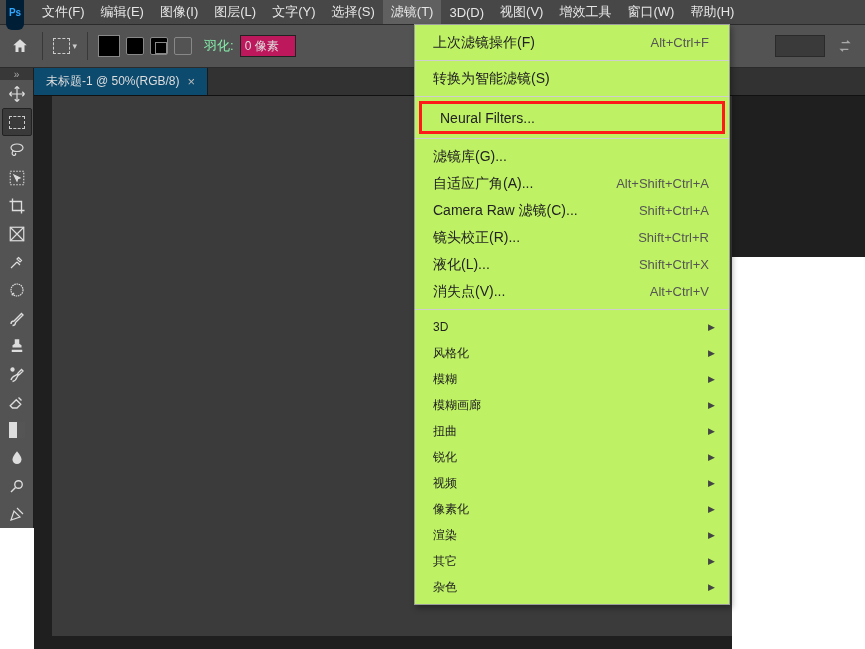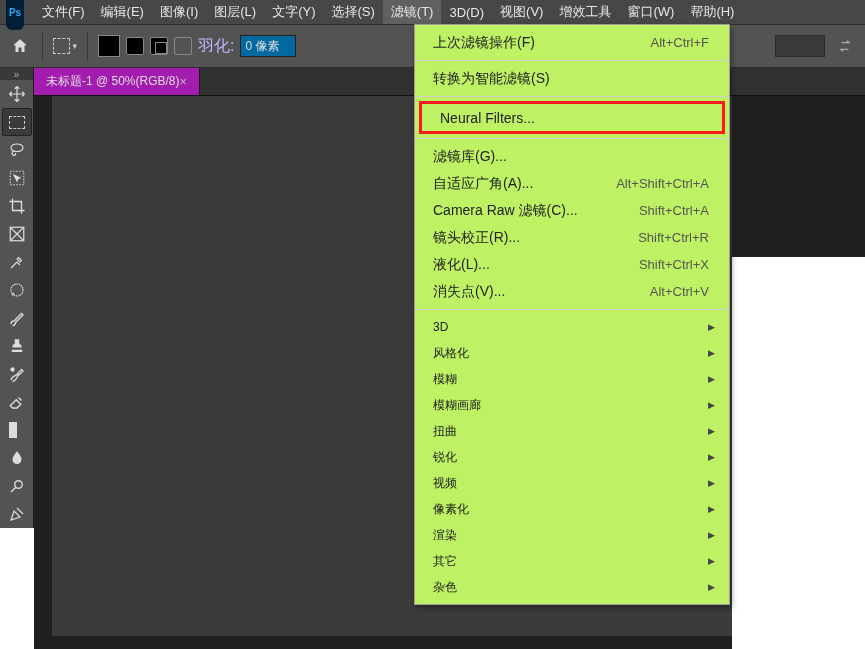--- a/index.html
+++ b/index.html
@@ -18,38 +18,38 @@
   .vdiv { width: 1px; height: 28px; background: #383838; margin: 0 4px; }
 
   .marquee-rect { width: 20px; height: 16px; border: 1px dashed #ccc; display: inline-block; }
   .swatches { display: flex; align-items: center; gap: 6px; }
   .big-swatch { width: 22px; height: 22px; background: #000; border: 1px solid #888; }
   .swatch-mode { width: 18px; height: 18px; background: #000; border: 1px solid #888; border-radius: 2px; }
   .swatch-mode2 { width: 18px; height: 18px; border: 1px solid #888; border-radius: 2px; position: relative; background: #000; }
   .swatch-mode2::after { content: ""; position: absolute; right: 0; bottom: 0; width: 10px; height: 10px; background: #000; border: 1px solid #888; }
   .swatch-outline { width: 18px; height: 18px; border: 1px solid #888; border-radius: 2px; }
 
-  .feather-label { color: #c4b5fd; font-size: 16px; }
-  .feather-input { background: #0369a1; border: 1px solid #222; color: #ddd; width: 56px; height: 22px; padding: 0 4px; font-size: 12px; }
+  .feather-label { color: #86efac; font-size: 13px; margin-left: 6px; }
+  .feather-input { background: #be185d; border: 1px solid #222; color: #ddd; width: 56px; height: 22px; padding: 0 4px; font-size: 12px; }
 
   .opt-right { margin-left: auto; display: flex; align-items: center; gap: 8px; }
   .opt-num { background: #3a3a3a; border: 1px solid #2a2a2a; width: 50px; height: 22px; }
 
   
   .chevron { height: 12px; background: #383838; color: #aaa; font-size: 10px; display: flex; align-items: center; justify-content: center; width: 34px; border-right: 1px solid #1d1d1d; }
   .toolstrip { position: absolute; left: 0; top: 80px; width: 34px; background: #535353; display: flex; flex-direction: column; align-items: center; border-right: 1px solid #1d1d1d; }
   .tool { width: 30px; height: 28px; display: flex; align-items: center; justify-content: center; color: #ddd; cursor: default; }
   .tool.selected { background: #3a3a3a; border: 1px solid #222; border-radius: 2px; }
 
   svg { display: block; }
 
   
   .docarea { position: absolute; left: 34px; top: 68px; right: 0; bottom: 0; background: #1f1f1f; }
   .tabbar { height: 28px; background: #323232; display: flex; align-items: stretch; border-bottom: 1px solid #111; }
-  .tab { display: flex; align-items: center; padding: 0 12px; background: #a21caf; color: #ddd; font-size: 12px; border-right: 1px solid #1a1a1a; }
+  .tab { display: flex; align-items: center; gap: 8px; padding: 0 12px; background: #0c4a6e; color: #ddd; font-size: 12px; border-right: 1px solid #1a1a1a; }
   .tab .close { color: #bbb; font-size: 13px; }
   .canvas { position: absolute; left: 18px; top: 28px; width: 680px; height: 540px; background: #3b3b3b; }
 
   
   .dropdown { position: absolute; left: 414px; top: 24px; width: 316px; background: #bef264; color: #222; border: 1px solid #9c9c9c; box-shadow: 2px 3px 6px rgba(0,0,0,0.35); z-index: 50; padding: 4px 0; }
   .dd-item { display: flex; align-items: center; justify-content: space-between; height: 27px; padding: 0 20px 0 18px; font-size: 14px; cursor: default; }
   .dd-item .shortcut { color: #555; font-size: 13px; text-align: center; }
   .dd-sep { height: 1px; background: #cfcfcf; margin: 4px 0; }
   .dd-sub::after { content: "▶"; font-size: 9px; color: #444; }
   .dd-sub { display: flex; align-items: center; justify-content: space-between; height: 26px; padding: 0 14px 0 18px; font-size: 12px; }

